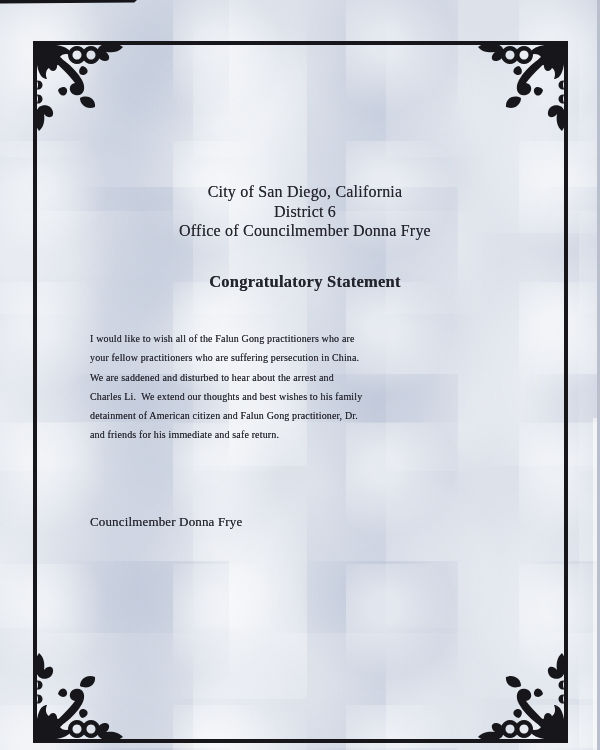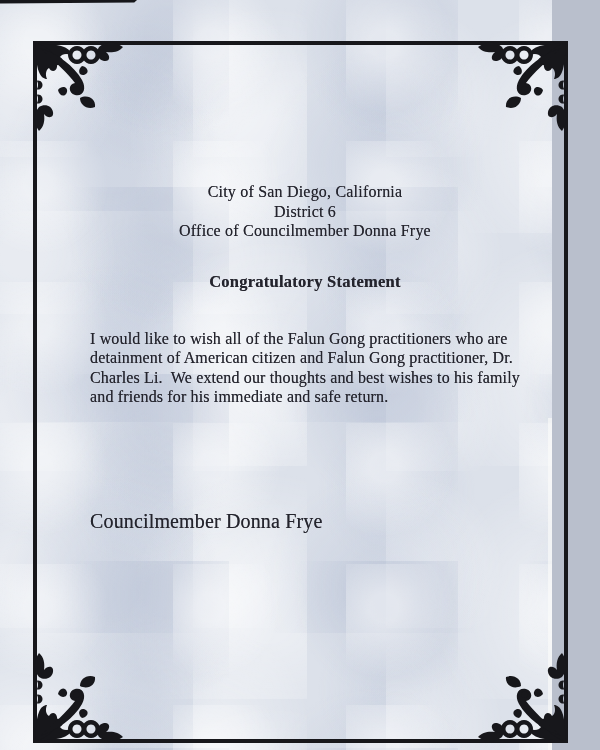--- a/index.html
+++ b/index.html
@@ -2,21 +2,21 @@
 <html><head>
 <meta charset="utf-8">
 <style>
   html,body{margin:0;padding:0;}
   body{
     width:600px;height:750px;overflow:hidden;
     font-family:"Liberation Serif","DejaVu Serif",serif;
     background:#b9bfcc;
   }
   .page{
-    position:relative;width:552px;height:750px;
+    position:relative;width:597px;height:750px;
     background-color:#dce1ea;
     background-image:
       radial-gradient(circle at 22% 31%, rgba(255,255,255,.50) 0 9%, rgba(255,255,255,0) 42%),
       radial-gradient(circle at 73% 18%, rgba(160,172,198,.28) 0 10%, rgba(160,172,198,0) 46%),
       radial-gradient(circle at 42% 78%, rgba(164,176,202,.22) 0 12%, rgba(164,176,202,0) 50%),
       radial-gradient(circle at 87% 63%, rgba(255,255,255,.42) 0 10%, rgba(255,255,255,0) 46%),
       radial-gradient(circle at 12% 62%, rgba(255,255,255,.34) 0 11%, rgba(255,255,255,0) 48%),
       radial-gradient(circle at 58% 47%, rgba(168,180,205,.20) 0 9%, rgba(168,180,205,0) 44%);
     background-size:173px 141px,229px 187px,263px 211px,307px 233px,193px 157px,251px 199px;
   }
@@ -45,25 +45,25 @@
   .letterhead{
     position:absolute;left:0;top:182px;width:610px;text-align:center;
     font-size:16px;line-height:19.5px;letter-spacing:.2px;
   }
   .title{
     position:absolute;left:0;top:272px;width:610px;text-align:center;
     font-size:16.5px;font-weight:bold;margin:0;letter-spacing:.25px;
   }
   .body-text{
     position:absolute;left:90px;top:329px;
-    font-size:16px;line-height:19.3px;letter-spacing:.15px;
+    font-size:10px;line-height:19.3px;letter-spacing:.15px;
   }
   .signature{
     position:absolute;left:90px;top:512px;
-    font-size:20px;line-height:19.6px;letter-spacing:.15px;
+    font-size:13px;line-height:19.6px;letter-spacing:.15px;
   }
   .line{white-space:pre;}
 </style>
 </head>
 <body>
 
 <svg class="svg-defs" xmlns="http://www.w3.org/2000/svg" aria-hidden="true">
   <symbol id="flourish" viewBox="0 0 96 96">
     <g fill="#17171b" stroke="none">
 
@@ -117,22 +117,24 @@
   <div class="letterhead txt">
     <div class="line">City of San Diego, California</div>
     <div class="line">District 6</div>
     <div class="line">Office of Councilmember Donna Frye</div>
   </div>
 
   <h1 class="title txt">Congratulatory Statement</h1>
 
   <div class="body-text txt">
     <div class="line">I would like to wish all of the Falun Gong practitioners who are</div>
+    <div class="line">your fellow practitioners who are suffering persecution in China.</div>
+    <div class="line">We are saddened and disturbed to hear about the arrest and</div>
+    <div class="line">Charles Li.  We extend our thoughts and best wishes to his family</div>
     <div class="line">detainment of American citizen and Falun Gong practitioner, Dr.</div>
-    <div class="line">Charles Li.  We extend our thoughts and best wishes to his family</div>
     <div class="line">and friends for his immediate and safe return.</div>
   </div>
 
   <div class="signature txt">
     <div class="line">Councilmember Donna Frye</div>
   </div>
 
 </div>
 
 </body></html>

